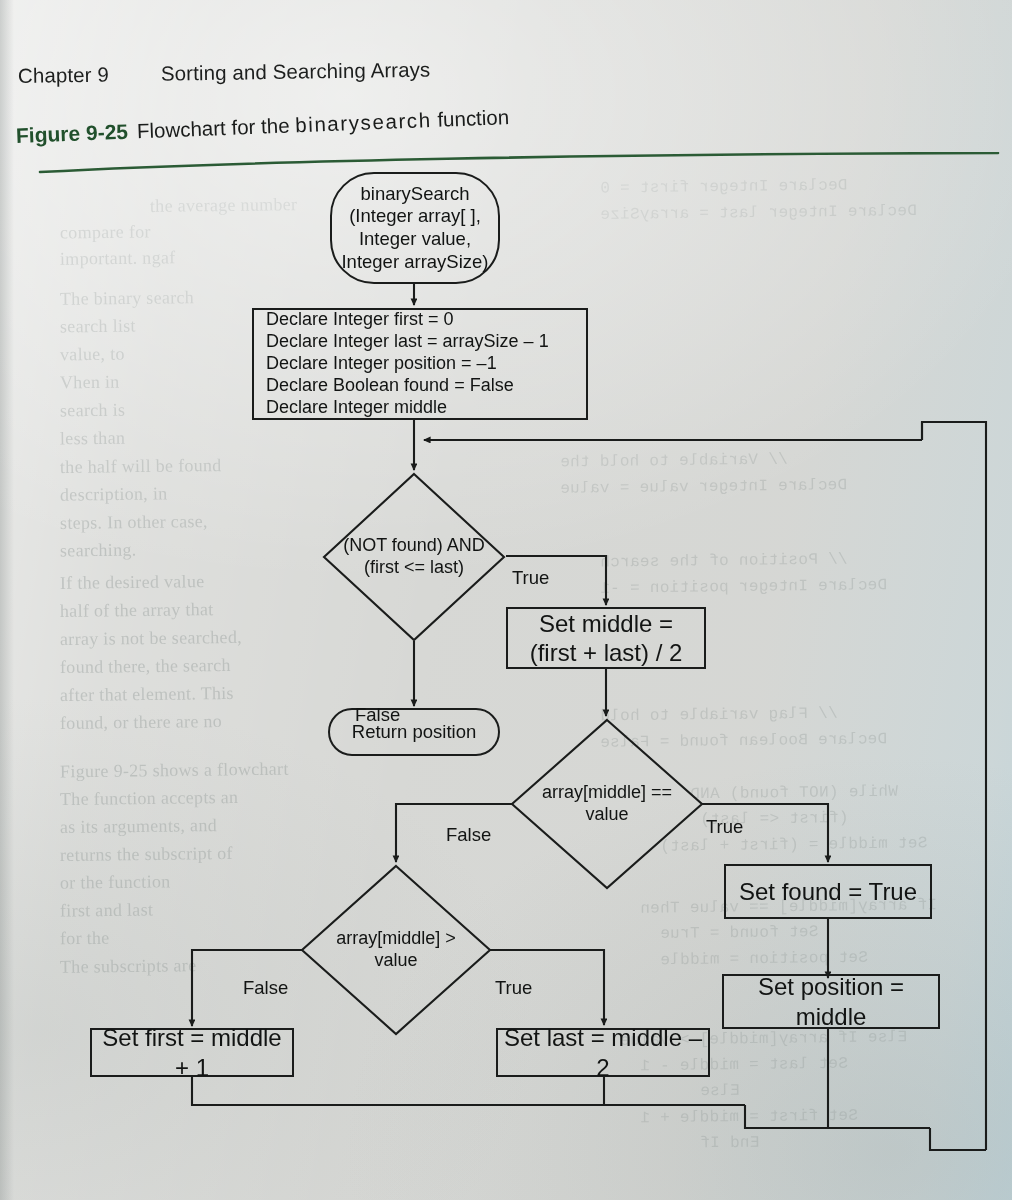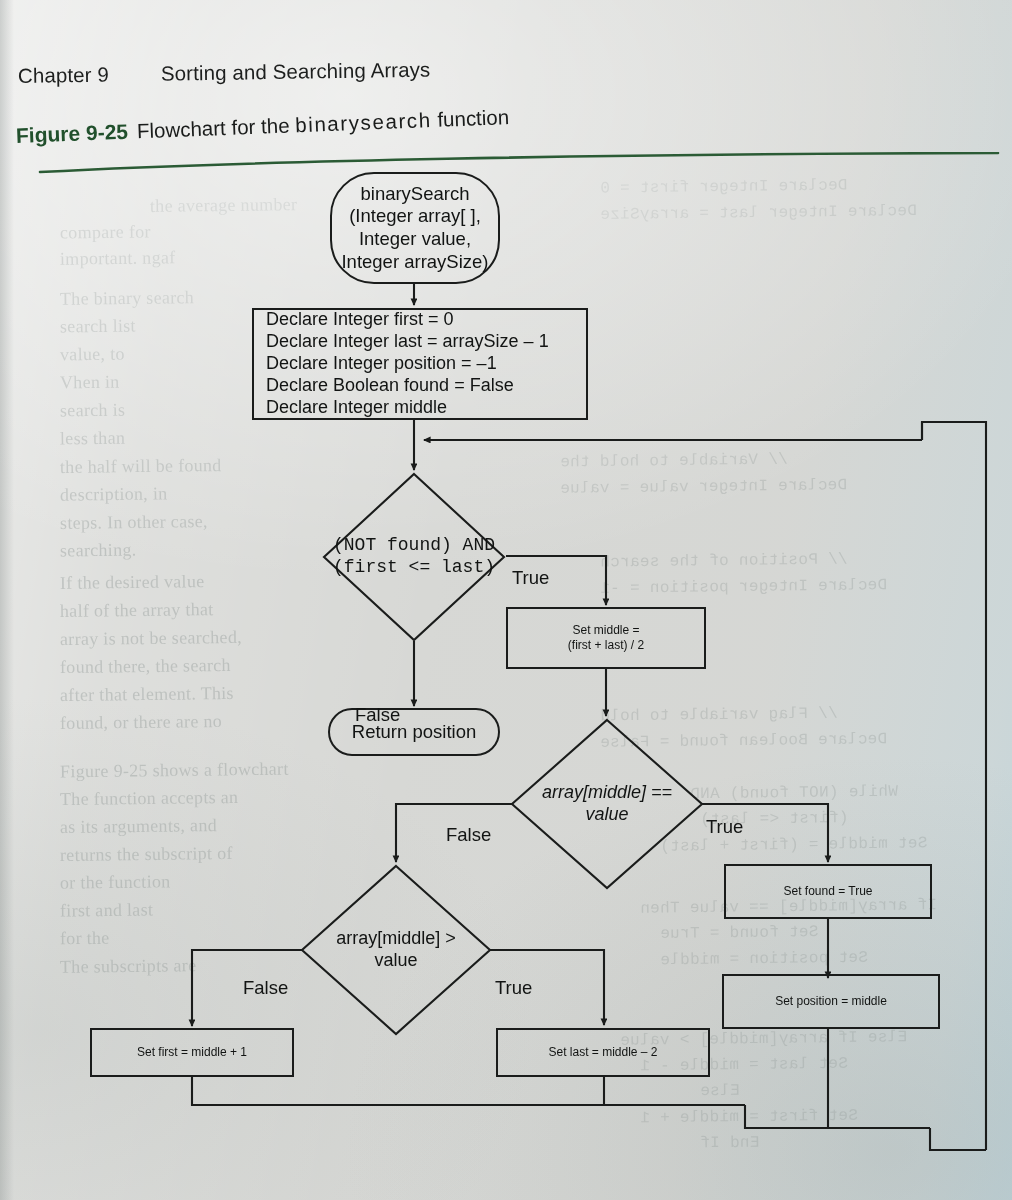--- a/index.html
+++ b/index.html
@@ -98,21 +98,21 @@
     color: #121413;
     display: flex;
     align-items: center;
     justify-content: center;
     text-align: center;
     line-height: 1.22;
     white-space: pre-line;
   }
   .proc {
     border: 2.2px solid #1a1c1b;
-    font-size: 12px;
+    font-size: 24px;
   }
   .proc.left-align {
     justify-content: flex-start;
     text-align: left;
     padding-left: 12px;
   }
   .term {
     border: 2.2px solid #1a1c1b;
     border-radius: 44px;
     font-size: 18.5px;
@@ -260,38 +260,38 @@
   </div>
 
   <div class="node proc left-align" style="left:252px; top:308px; width:336px; height:112px; font-size:18px;">
     <span>Declare Integer first = 0
 Declare Integer last = arraySize – 1
 Declare Integer position = –1
 Declare Boolean found = False
 Declare Integer middle</span>
   </div>
 
-  <div class="diamond-wrap" style="left:322px; top:472px; width:184px; height:170px;font-family:Liberation Mono, monospace;">
+  <div class="diamond-wrap" style="left:322px; top:472px; width:184px; height:170px;">
     <svg width="184" height="170" viewBox="0 0 184 170">
       <polygon points="92,2 182,85 92,168 2,85" fill="none" stroke="#1a1c1b" stroke-width="2.1"></polygon>
     </svg>
     <div class="diamond-label">(NOT found) AND
 (first &lt;= last)</div>
   </div>
 
   <div class="node proc" style="left:506px; top:607px; width:200px; height:62px;">
     <span>Set middle =
 (first + last) / 2</span>
   </div>
 
   <div class="node term" style="left:328px; top:708px; width:172px; height:48px;align-items:center;">
     <span>Return position</span>
   </div>
 
-  <div class="diamond-wrap" style="left:510px; top:718px; width:194px; height:172px;font-style:italic;">
+  <div class="diamond-wrap" style="left:510px; top:718px; width:194px; height:172px;">
     <svg width="194" height="172" viewBox="0 0 194 172">
       <polygon points="97,2 192,86 97,170 2,86" fill="none" stroke="#1a1c1b" stroke-width="2.1"></polygon>
     </svg>
     <div class="diamond-label">array[middle] ==
 value</div>
   </div>
 
   <div class="node proc" style="left:724px; top:864px; width:208px; height:55px;">
     <span>Set found = True</span>
   </div>

